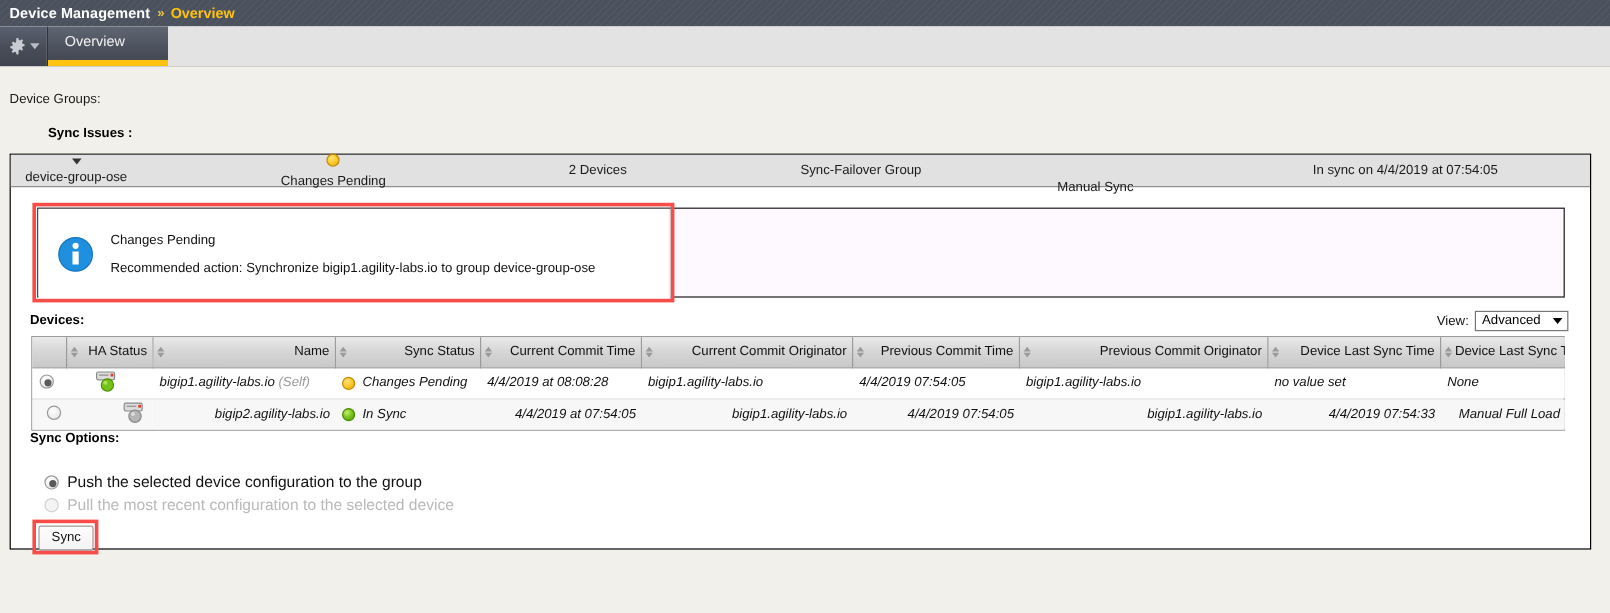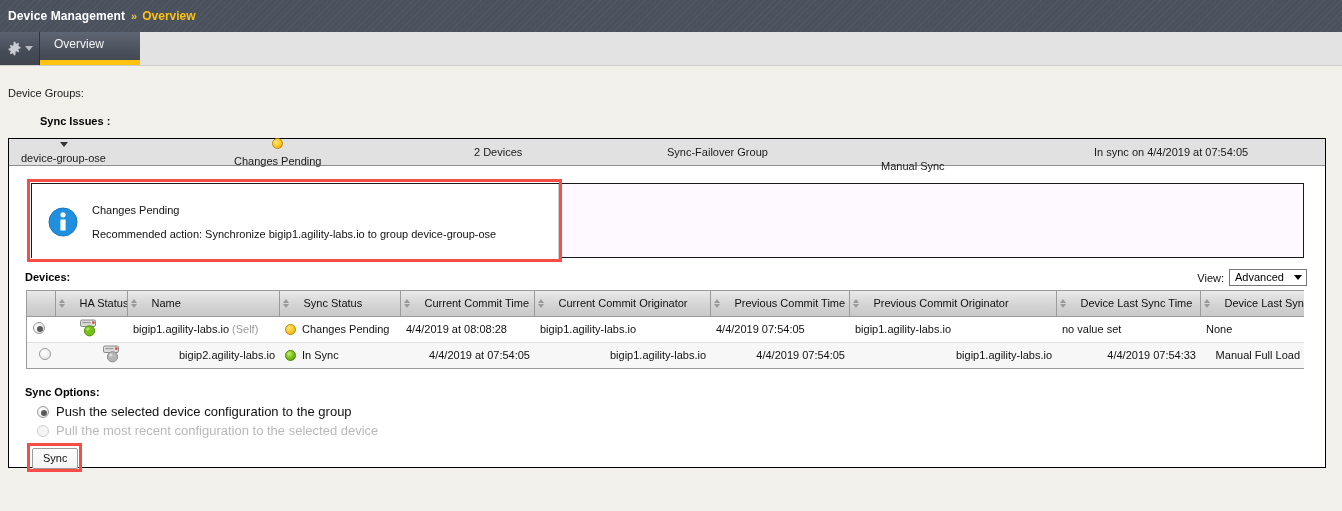--- a/index.html
+++ b/index.html
@@ -8,21 +8,21 @@
     width: 1342px; height: 511px;
     background: #f2f0ea;
     font-family: "Liberation Sans", sans-serif;
     font-size: 11px;
     color: #000;
     overflow: hidden;
   }
 
   
   .breadcrumb-bar {
-    height: 32px;
+    height: 22px;
     background: #4b525e;
     background-image: repeating-linear-gradient(135deg,
         rgba(255,255,255,0.035) 0px, rgba(255,255,255,0.035) 1px,
         rgba(0,0,0,0) 1px, rgba(0,0,0,0) 4px);
     display: flex;
     align-items: center;
     padding-left: 8px;
     color: #fff;
   }
   .bc-main { font-weight: bold; font-size: 12px; color: #ffffff; letter-spacing: .1px;}
@@ -201,21 +201,21 @@
     height: 25px;
     font-size: 11px;
     font-weight: normal;
     color: #111;
     text-align: left;
     padding: 0 4px 0 3px;
     white-space: nowrap;
     overflow: hidden;
   }
   table.devices th:last-child { border-right: none; }
-  .th-inner { display: flex; align-items: center; gap: 15px; }
+  .th-inner { display: flex; align-items: center; gap: 3px; justify-content: space-between; }
   .sort-arrows { display: inline-flex; flex-direction: column; line-height: 0; flex: none; }
   .sa-up {
     width: 0; height: 0;
     border-left: 3.5px solid transparent;
     border-right: 3.5px solid transparent;
     border-bottom: 4px solid #9a9a9a;
     margin-bottom: 1.5px;
   }
   .sa-dn {
     width: 0; height: 0;
@@ -224,20 +224,21 @@
     border-top: 4px solid #9a9a9a;
   }
   table.devices td {
     height: 26px;
     font-size: 11px;
     color: #111;
     padding: 0 4px 0 6px;
     border-bottom: 1px solid #e0e0e0;
     white-space: nowrap;
     overflow: hidden;
+    font-style: italic;
   }
   tr.row-odd td { background: #ffffff; }
   tr.row-even td { background: #f7f7f7; }
   tr.row-last td { border-bottom: none; text-align: right; }
   .cell-center { text-align: center; padding-left: 0 !important; }
   .self-tag { color: #9a9a9a; }
   .status-cell { display: flex; align-items: center; gap: 6px; }
 
   
   .radio {
@@ -248,21 +249,21 @@
   }
   .radio.on::after {
     content: "";
     position: absolute; left: 3px; top: 3px;
     width: 6px; height: 6px; border-radius: 50%;
     background: #5a5a5a;
   }
 
   
   .lbl-syncoptions {
-    position: absolute; left: 16px; top: 247px;
+    position: absolute; left: 16px; top: 230px;
     font-size: 11px; font-weight: bold; color: #000;
   }
   .opt-row {
     position: absolute; left: 28px;
     display: flex; align-items: center; gap: 7px;
     font-size: 13px;
   }
   .opt-1 { top: 265px; color: #111; }
   .opt-2 { top: 284px; color: #b9b9b9; justify-content: center; }
   .radio-dis {

